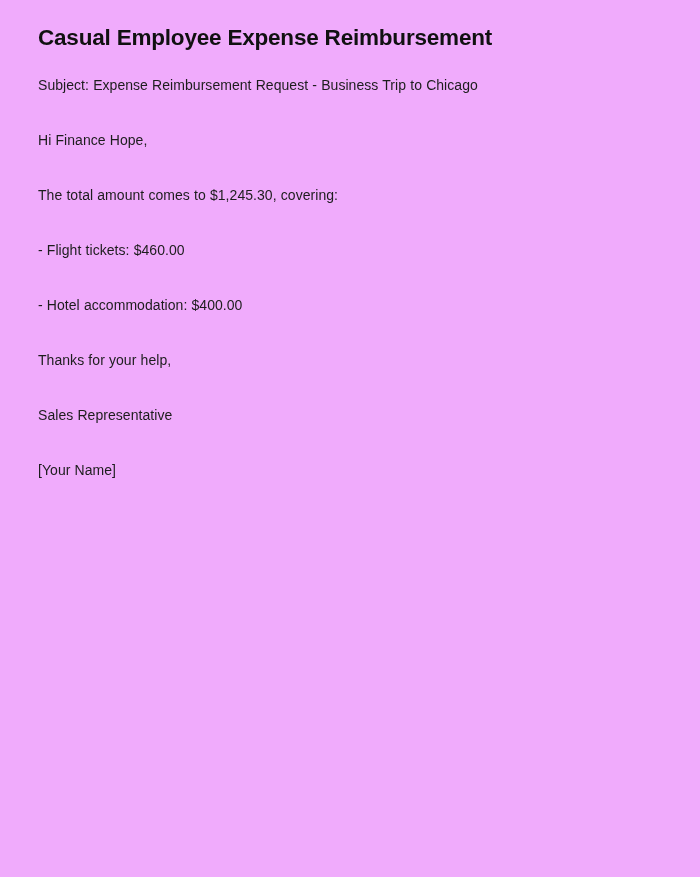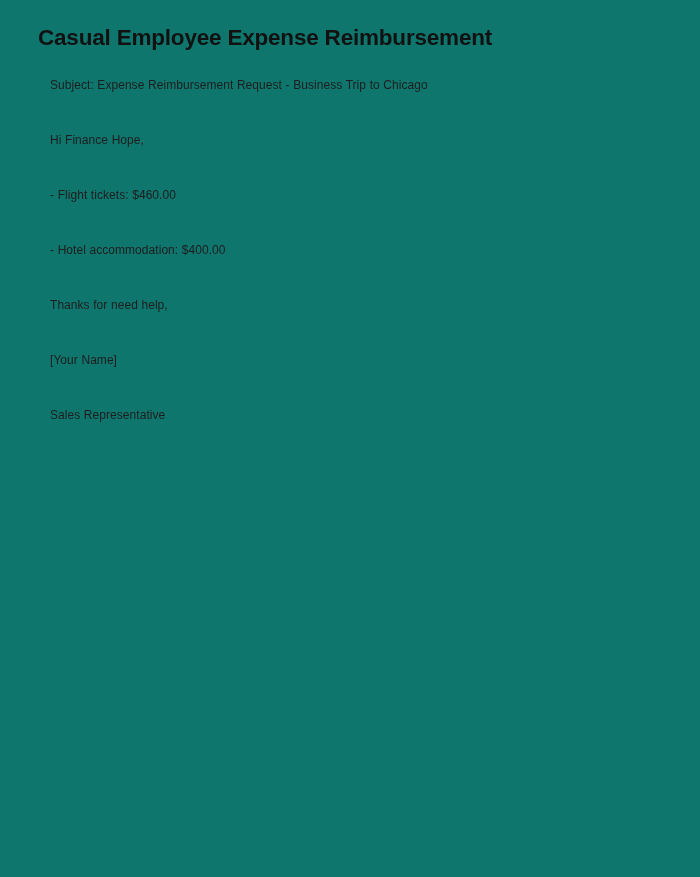--- a/index.html
+++ b/index.html
@@ -12,39 +12,39 @@
     background: #ffffff;
     font-family: "Liberation Sans", sans-serif;
     color: #1a1a1a;
     overflow: hidden;
   }
   .document {
     box-sizing: border-box;
     width: 700px;
     min-height: 877px;
     padding: 24px 62px 24px 38px;
-    background: #0f766e;
+    background: #f0abfc;
   }
   .doc-title {
     font-size: 22.5px;
     font-weight: 700;
     line-height: 1.25;
     letter-spacing: -0.2px;
     color: #111111;
     margin: 0 0 16px 0;
   }
   .doc-body {
     display: block;
   }
   .doc-para {
-    font-size: 12px;
+    font-size: 14px;
     font-weight: 400;
     line-height: 35px;
     color: #1d1d1d;
-    margin: 0 0 20px 12px;
+    margin: 0 0 20px 0;
     letter-spacing: 0.05px;
     word-spacing: 0.2px;
   }
   .doc-para:last-child {
     margin-bottom: 0;
   }
   .doc-para.line-item {
     white-space: nowrap;
   }
 </style>
@@ -55,27 +55,28 @@
 
   <h1 class="doc-title">Casual Employee Expense Reimbursement</h1>
 
   <div class="doc-body">
 
     <p class="doc-para">Subject: Expense Reimbursement Request - Business Trip to Chicago</p>
 
     <p class="doc-para">Hi Finance Hope,</p>
 
 
+    <p class="doc-para">The total amount comes to $1,245.30, covering:</p>
 
     <p class="doc-para line-item">- Flight tickets: $460.00</p>
 
     <p class="doc-para line-item">- Hotel accommodation: $400.00</p>
 
 
 
-    <p class="doc-para">Thanks for need help,</p>
+    <p class="doc-para">Thanks for your help,</p>
+
+    <p class="doc-para">Sales Representative</p>
 
     <p class="doc-para">[Your Name]</p>
-
-    <p class="doc-para">Sales Representative</p>
 
   </div>
 </div>
 
 </body></html>

